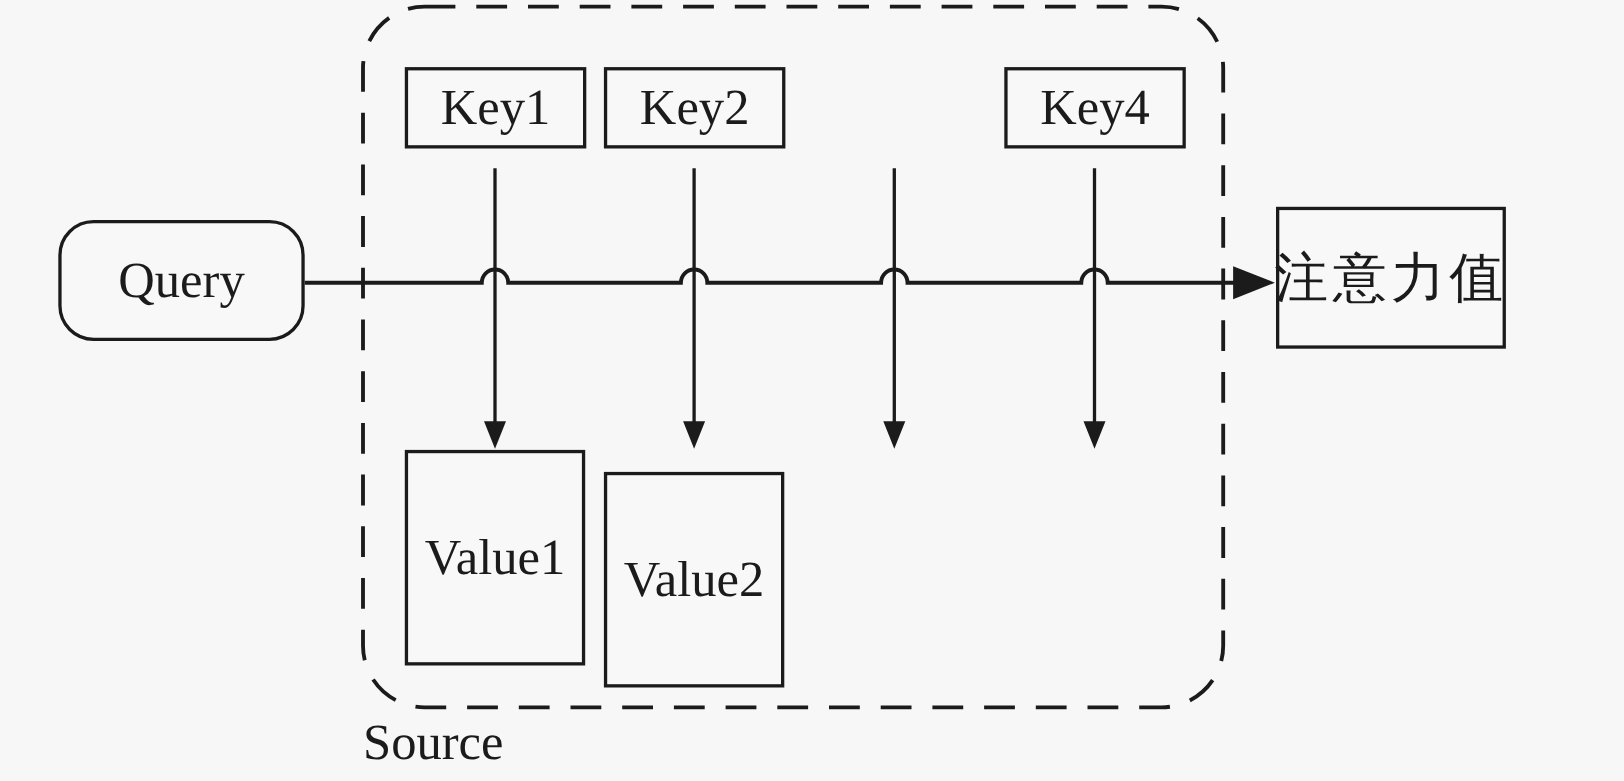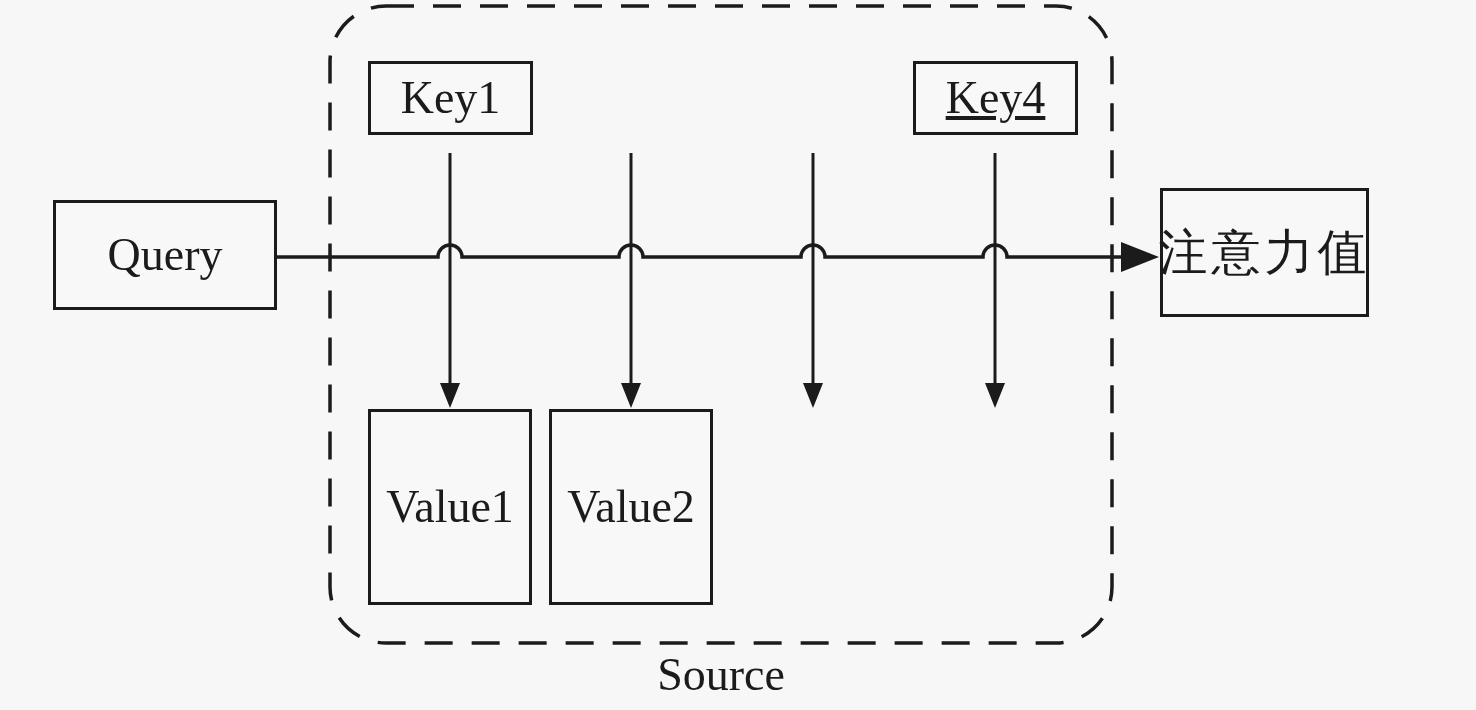--- a/index.html
+++ b/index.html
@@ -32,53 +32,54 @@
     justify-content: center;
     font-size: 46px;
     line-height: 1;
     white-space: nowrap;
   }
   .query-box {
     left: 53px;
     top: 200px;
     width: 224px;
     height: 110px;
+    border-radius: 32px;
   }
   .key-box {
     top: 61px;
     width: 165px;
     height: 74px;
   }
   .key-1 { left: 368px; }
   .key-2 { left: 549px; }
   .key-3 { left: 731px; }
-  .key-4 { left: 913px; text-decoration: underline; }
+  .key-4 { left: 913px; }
   .value-box {
     top: 409px;
     width: 164px;
     height: 196px;
   }
   .value-1 { left: 368px; align-items: center; }
-  .value-2 { left: 549px; }
+  .value-2 { left: 549px; margin-top: 20px; }
   .value-3 { left: 731px; }
   .value-4 { left: 913px; }
   .attention-box {
     left: 1160px;
     top: 188px;
     width: 209px;
     height: 129px;
     font-size: 49px;
     letter-spacing: 4px;
   }
   .source-label {
     position: absolute;
     left: 330px;
     top: 650px;
     width: 782px;
-    text-align: center;
+    text-align: left;
     font-size: 46px;
     line-height: 1.1;
   }
 </style>
 </head>
 <body>
 
 <div class="canvas">
 
   <svg class="connector-layer" viewBox="0 0 1476 710" xmlns="http://www.w3.org/2000/svg">
@@ -113,20 +114,23 @@
     </g>
   </svg>
 
   <div class="box query-box">
     <span>Query</span>
   </div>
 
   <div class="box key-box key-1">
     <span>Key1</span>
   </div>
+  <div class="box key-box key-2">
+    <span>Key2</span>
+  </div>
   <div class="box key-box key-4">
     <span>Key4</span>
   </div>
 
   <div class="box value-box value-1">
     <span>Value1</span>
   </div>
   <div class="box value-box value-2">
     <span>Value2</span>
   </div>

